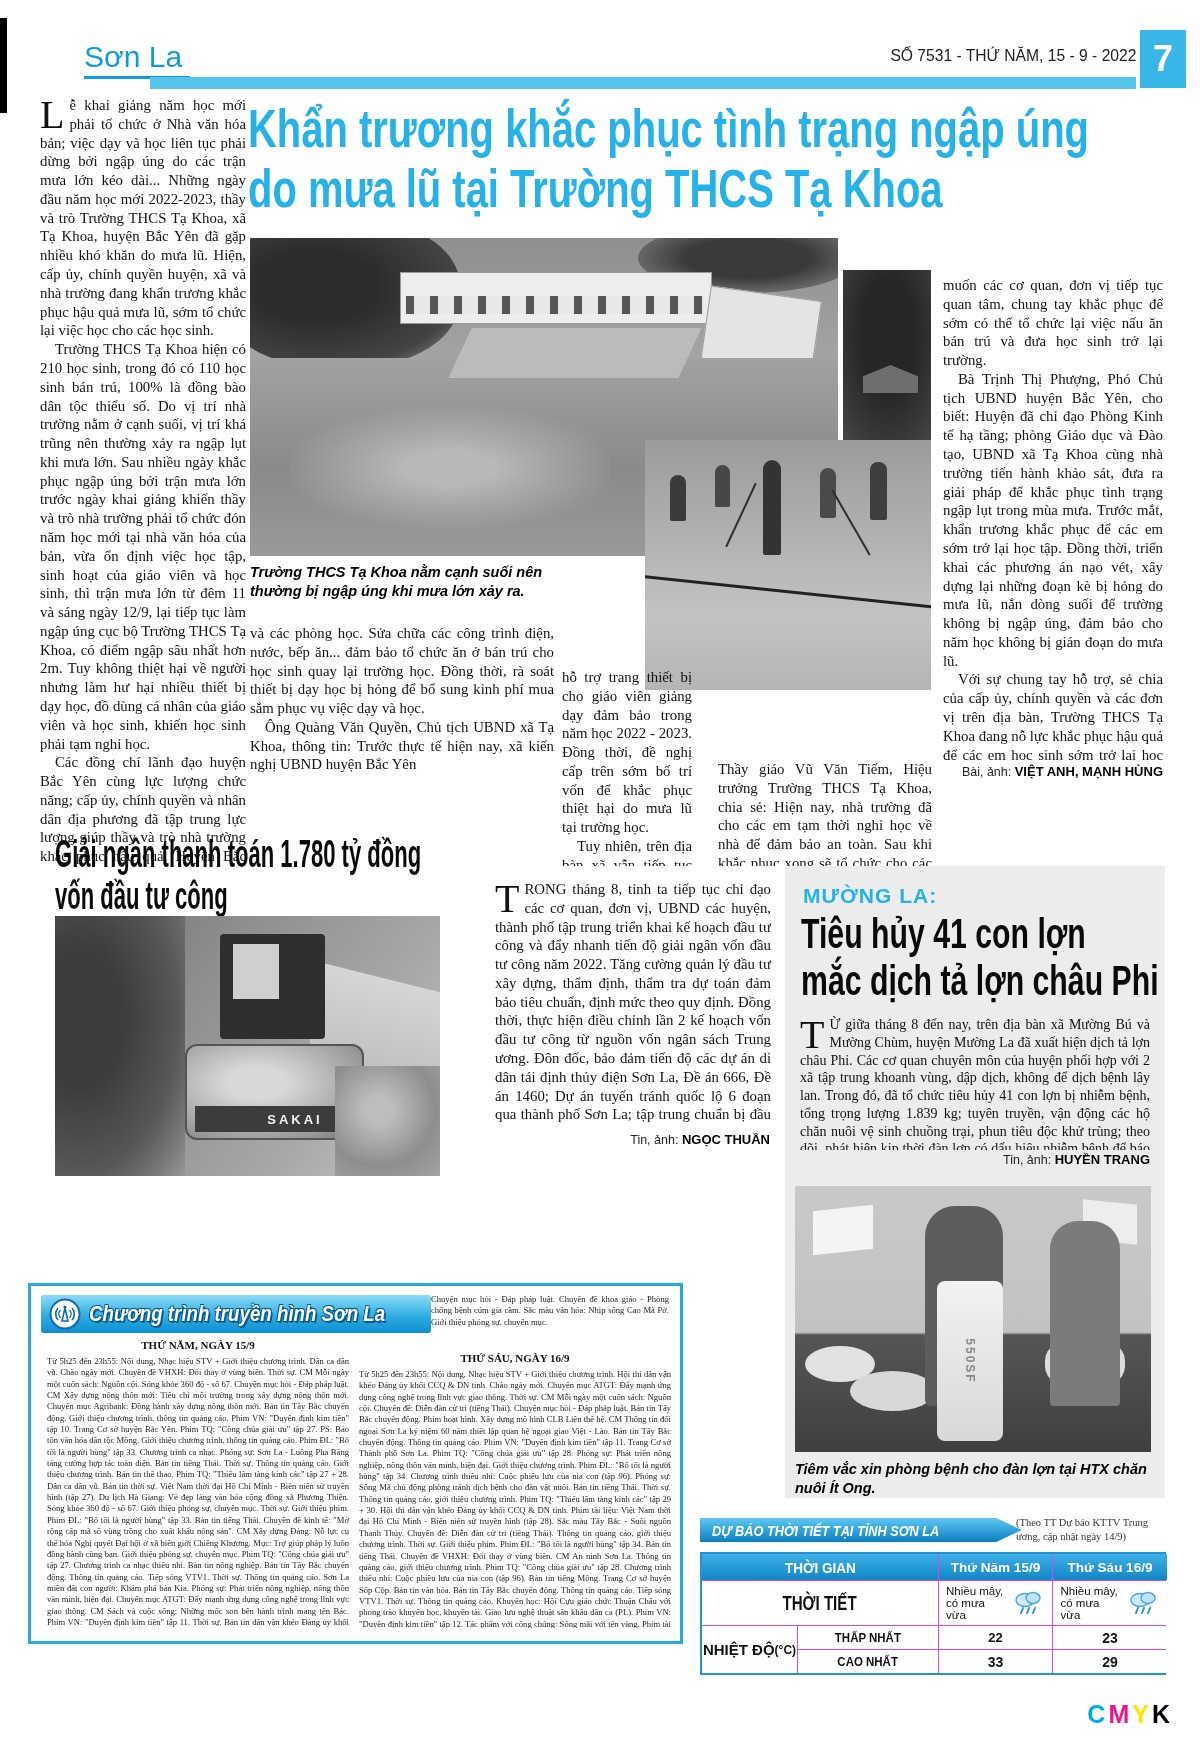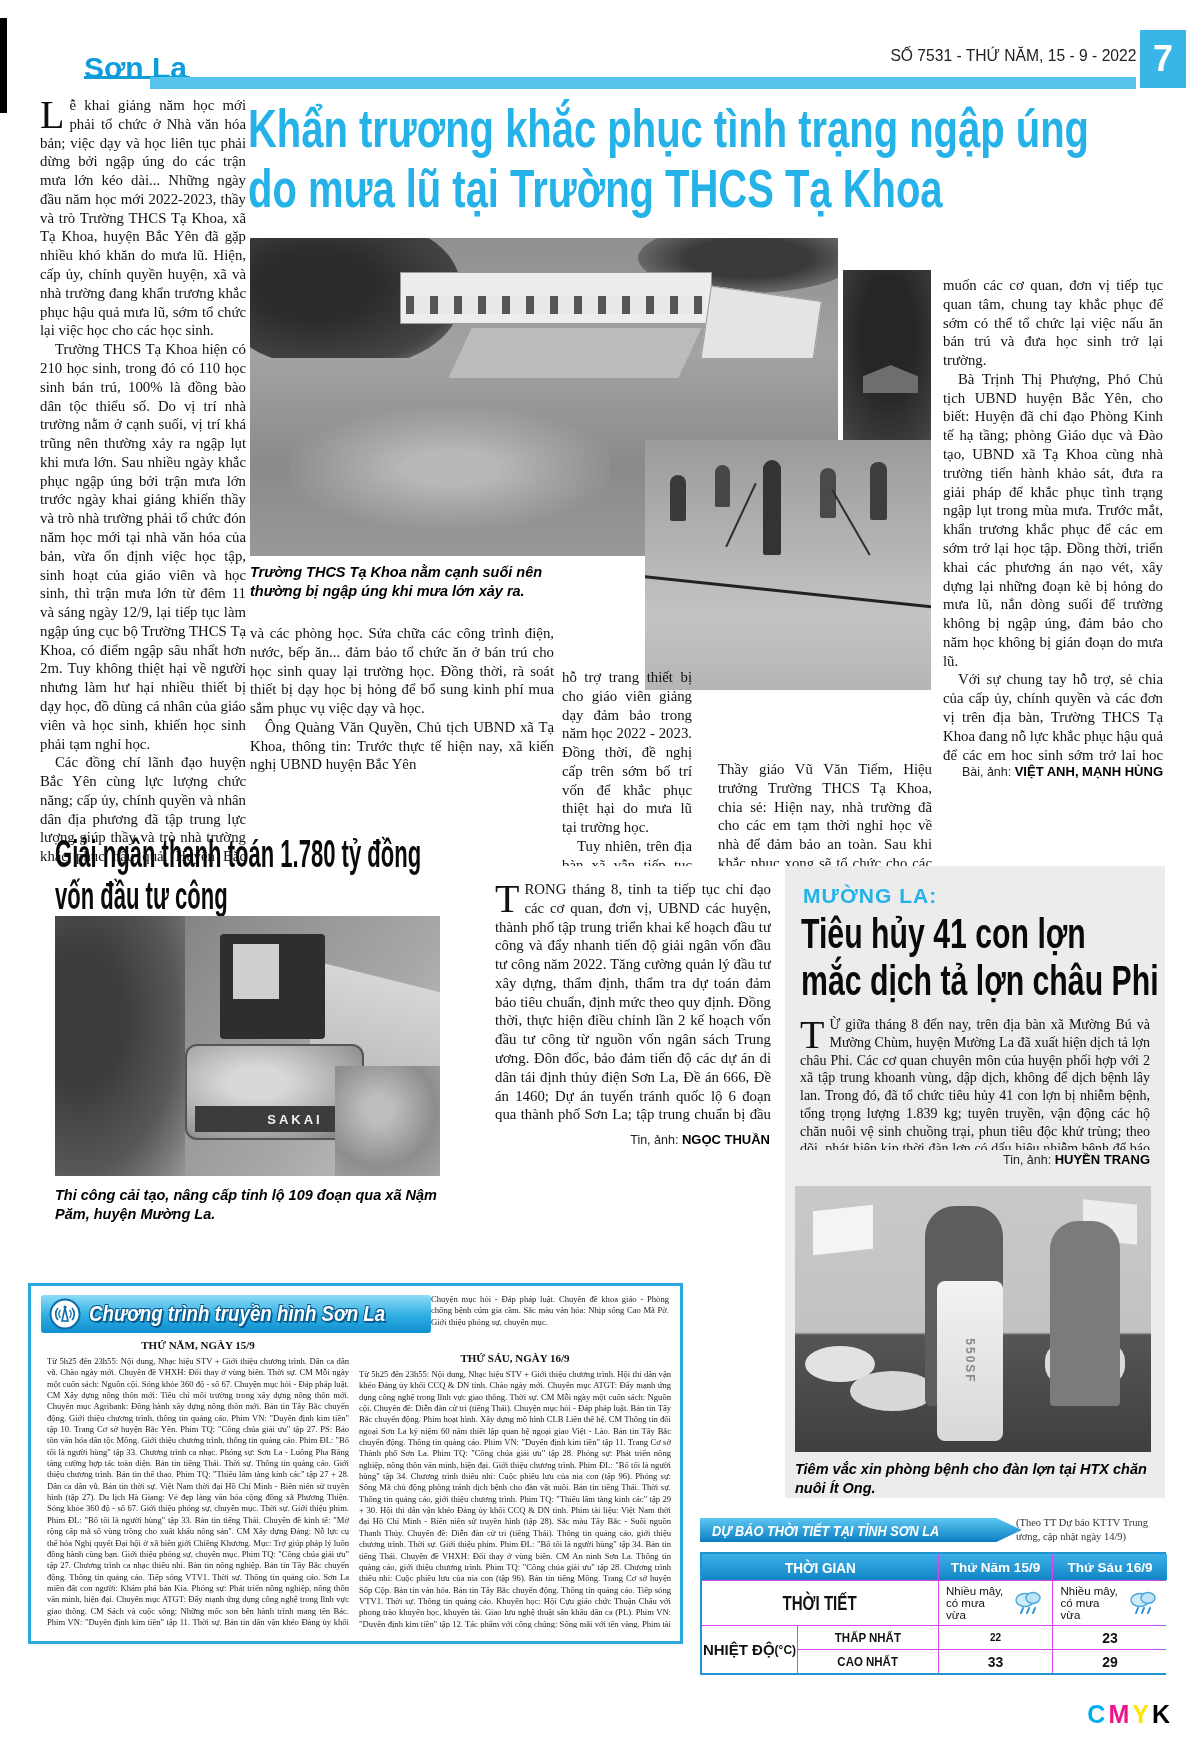--- a/index.html
+++ b/index.html
@@ -28,21 +28,21 @@
   .tvtext{font-size:8.6px;line-height:1.32;text-align:justify;color:#1a1a1a;overflow:hidden;}
   .wbanner{clip-path:polygon(0 0,92% 0,100% 50%,92% 100%,0 100%);
            background:linear-gradient(180deg,#5ec7f2,#0c7fc2);color:#fff;
            font-family:"Liberation Sans",sans-serif;font-style:italic;font-weight:bold;
            display:flex;align-items:center;padding-left:12px;font-size:15px;}
   .wnote{font-size:10.5px;color:#333;line-height:1.3;}
   .wt{display:grid;grid-template-columns:95px 140px 113px 114px;grid-template-rows:26px 44px 23px 23px;border:2px solid #1e95d2;background:#d946ef;grid-gap:1px;}
   .wt>div{background:#fff;display:flex;align-items:center;justify-content:center;text-align:center;}
   .wt .hd{background:linear-gradient(180deg,#3eb0e6,#1286c6);color:#fff;font-family:"Liberation Sans",sans-serif;font-weight:bold;}
   .cmyk span{font-family:"Liberation Sans",sans-serif;font-weight:bold;font-size:25px;margin-left:3px;}
-  .masthead{font-family:"Liberation Sans",sans-serif;font-weight:bold;font-size:30px;color:#0d9ddb;margin-top:11px;}
+  .masthead{font-family:"Liberation Sans",sans-serif;font-weight:normal;font-size:30px;color:#0d9ddb;}
   .kicker{font-family:"Liberation Sans",sans-serif;font-weight:bold;font-size:21px;color:#25b2e8;}
 </style>
 </head>
 <body>
 
 <div id="page">
 
   <div class="abs" style="left:0;top:18px;width:7px;height:95px;background:#000;"></div>
 
   <div class="abs masthead" style="left:84px;top:40px;">Sơn La</div>
@@ -129,23 +129,20 @@
   <div class="photo" style="left:55px;top:916px;width:385px;height:260px;background:linear-gradient(125deg,#6f6f6f 0%,#8f8f8f 35%,#a8a8a8 70%,#c7c7c7 100%);">
     <div class="ph" style="left:-20px;top:-10px;width:150px;height:280px;background:radial-gradient(ellipse at 30% 40%,#3d3d3d 30%,#575757 65%,rgba(120,120,120,0));"></div>
     <div class="ph" style="right:0;top:60px;width:130px;height:130px;background:linear-gradient(180deg,#d6d6d6,#b8b8b8);transform:skewY(14deg);"></div>
     <div class="ph" style="left:165px;top:18px;width:105px;height:105px;background:#2e2e2e;border-radius:4px;"></div>
     <div class="ph" style="left:178px;top:28px;width:46px;height:55px;background:#cfcfcf;"></div>
     <div class="ph" style="left:130px;top:128px;width:175px;height:92px;background:radial-gradient(ellipse at 40% 40%,#d8d8d8 20%,#9a9a9a 75%,#6f6f6f);border-radius:12px;border:2px solid #555;"></div>
     <div class="ph" style="left:140px;top:190px;width:200px;height:26px;background:#3c3c3c;display:flex;align-items:center;justify-content:center;">
       <span style="color:#f0f0f0;font-family:'Liberation Sans',sans-serif;font-weight:bold;font-size:13px;letter-spacing:3px;">SAKAI</span>
     </div>
     <div class="ph" style="left:280px;top:150px;width:110px;height:110px;background:radial-gradient(circle at 40% 40%,#bdbdbd 15%,#8e8e8e 60%,#a5a5a5);"></div>
-  </div>
-  <div class="abs caption" style="left:55px;top:1186px;width:390px;">
-    <span>Thi công cải tạo, nâng cấp tỉnh lộ 109 đoạn qua xã Nậm Păm, huyện Mường La.</span>
   </div>
 
   <div class="abs bodytext" style="left:495px;top:880px;width:276px;height:246px;">
     <p class="np"><span class="dropcap">T</span><span>RONG tháng 8, tỉnh ta tiếp tục chỉ đạo các cơ quan, đơn vị, UBND các huyện, thành phố tập trung triển khai kế hoạch đầu tư công và đẩy nhanh tiến độ giải ngân vốn đầu tư công năm 2022. Tăng cường quản lý đầu tư xây dựng, thẩm định, thẩm tra dự toán đảm bảo tiêu chuẩn, định mức theo quy định. Đồng thời, thực hiện điều chỉnh lần 2 kế hoạch vốn đầu tư công từ nguồn vốn ngân sách Trung ương. Đôn đốc, bảo đảm tiến độ các dự án di dân tái định thủy điện Sơn La, Đề án 666, Đề án 1460; Dự án tuyến tránh quốc lộ 6 đoạn qua thành phố Sơn La; tập trung chuẩn bị đầu tư các dự án thuộc Chương trình mục tiêu quốc gia. Đến hết tháng 8, toàn tỉnh đã giải ngân thanh toán 1.780 tỷ đồng vốn đầu tư công □</span></p>
   </div>
   <div class="abs byline" style="left:560px;top:1132px;width:210px;">
     <span>Tin, ảnh:</span> <b>NGỌC THUẦN</b>
   </div>
 
   <div class="abs graypanel" style="left:785px;top:866px;width:380px;height:632px;"></div>
@@ -249,21 +246,21 @@
       </span>
     </div>
 
     <div style="grid-column:1;grid-row:3/5;flex-direction:row;font-family:Liberation Sans, sans-serif;font-weight:bold;text-align:center;">
       <span style="font-size:15px;" class="cond">NHIỆT ĐỘ</span>
       <span style="font-size:12px;">(°C)</span>
     </div>
     <div style="grid-column:2;grid-row:3;font-family:'Liberation Sans',sans-serif;font-weight:bold;font-size:13.5px;">
       <span class="cond" style="transform:scaleX(.85);transform-origin:50% 50%;">THẤP NHẤT</span>
     </div>
-    <div style="grid-column:3;grid-row:3;font-family:'Liberation Sans',sans-serif;font-weight:bold;font-size:10px;">
+    <div style="grid-column:3;grid-row:3;font-family:'Liberation Sans',sans-serif;font-weight:bold;font-size:13px;">
       <span>22</span>
     </div>
     <div style="grid-column:4;grid-row:3;font-family:'Liberation Sans',sans-serif;font-weight:bold;font-size:14px;">
       <span>23</span>
     </div>
     <div style="grid-column:2;grid-row:4;font-family:'Liberation Sans',sans-serif;font-weight:bold;font-size:13.5px;">
       <span class="cond" style="transform:scaleX(.85);transform-origin:50% 50%;">CAO NHẤT</span>
     </div>
     <div style="grid-column:3;grid-row:4;font-family:'Liberation Sans',sans-serif;font-weight:bold;font-size:14px;">
       <span>33</span>

